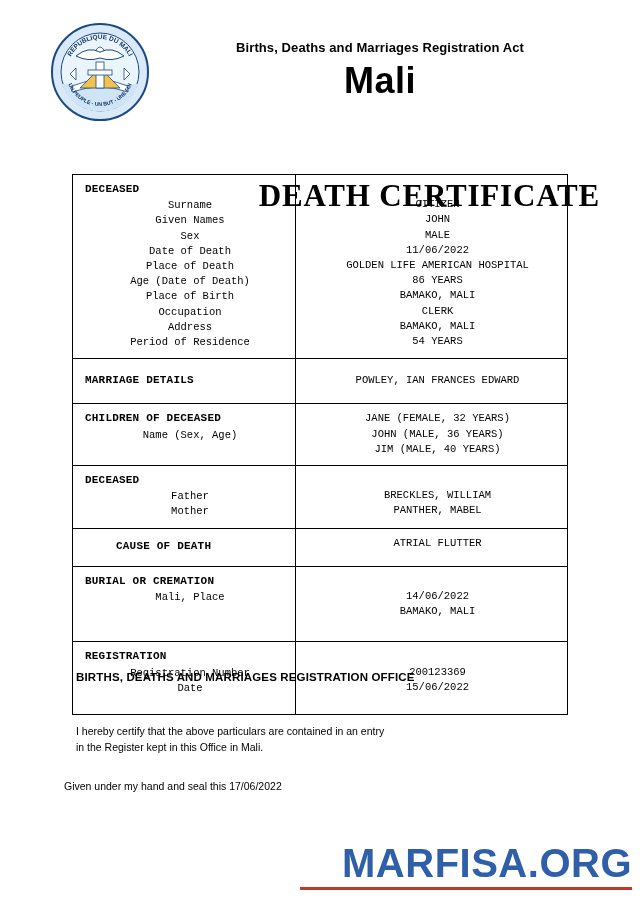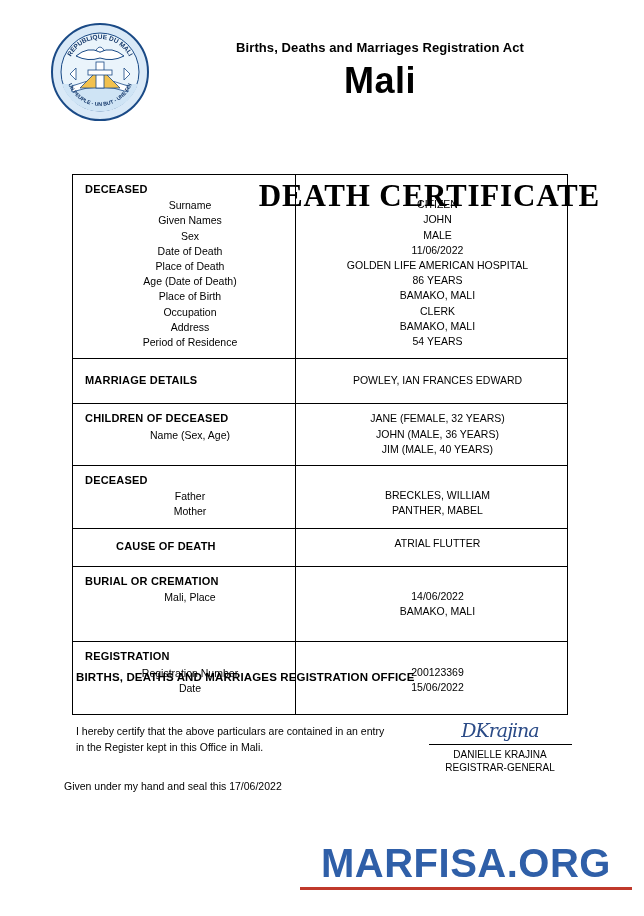--- a/index.html
+++ b/index.html
@@ -70,20 +70,21 @@
 
   
   .cert {
     position: absolute;
     left: 72px;
     top: 174px;
     width: 496px;
     border: 1px solid #000;
     border-collapse: collapse;
     table-layout: fixed;
+    font-family: Liberation Mono, monospace;
   }
   .cert td {
     border: 1px solid #000;
     vertical-align: top;
     padding: 7px 0 8px 0;
     font-size: 10.5px;
     line-height: 15.2px;
   }
   .cert td.left {
     width: 210px;
@@ -155,21 +156,21 @@
   .sig-role {
     font-size: 10px;
     line-height: 13px;
   }
 
   
   .watermark {
     position: absolute;
     right: 12px;
     bottom: 26px;
-    text-align: center;
+    text-align: right;
   }
   .wm-text {
     font-family: "Liberation Sans", sans-serif;
     font-size: 40px;
     font-weight: bold;
     color: #2f5fa8;
     letter-spacing: .5px;
     line-height: 44px;
   }
   .wm-text .org { color: #2f5fa8; }
@@ -321,25 +322,19 @@
 
   <div class="office-title">BIRTHS, DEATHS AND MARRIAGES REGISTRATION OFFICE</div>
 
   <div class="certify">
     <div>I hereby certify that the above particulars are contained in an entry</div>
     <div>in the Register kept in this Office in Mali.</div>
   </div>
 
   <div class="given">Given under my hand and seal this 17/06/2022</div>
 
-  <div class="sig-block">
-    <div class="sig-script">DKrajina</div>
-    <div class="sig-line"></div>
-    <div class="sig-name">DANIELLE KRAJINA</div>
-    <div class="sig-role">REGISTRAR-GENERAL</div>
-  </div>
 
   <div class="watermark">
     <div class="wm-text"><span>MARFISA</span><span class="org">.ORG</span></div>
     <div class="wm-rule"></div>
   </div>
 
 </div>
 
 </body></html>

